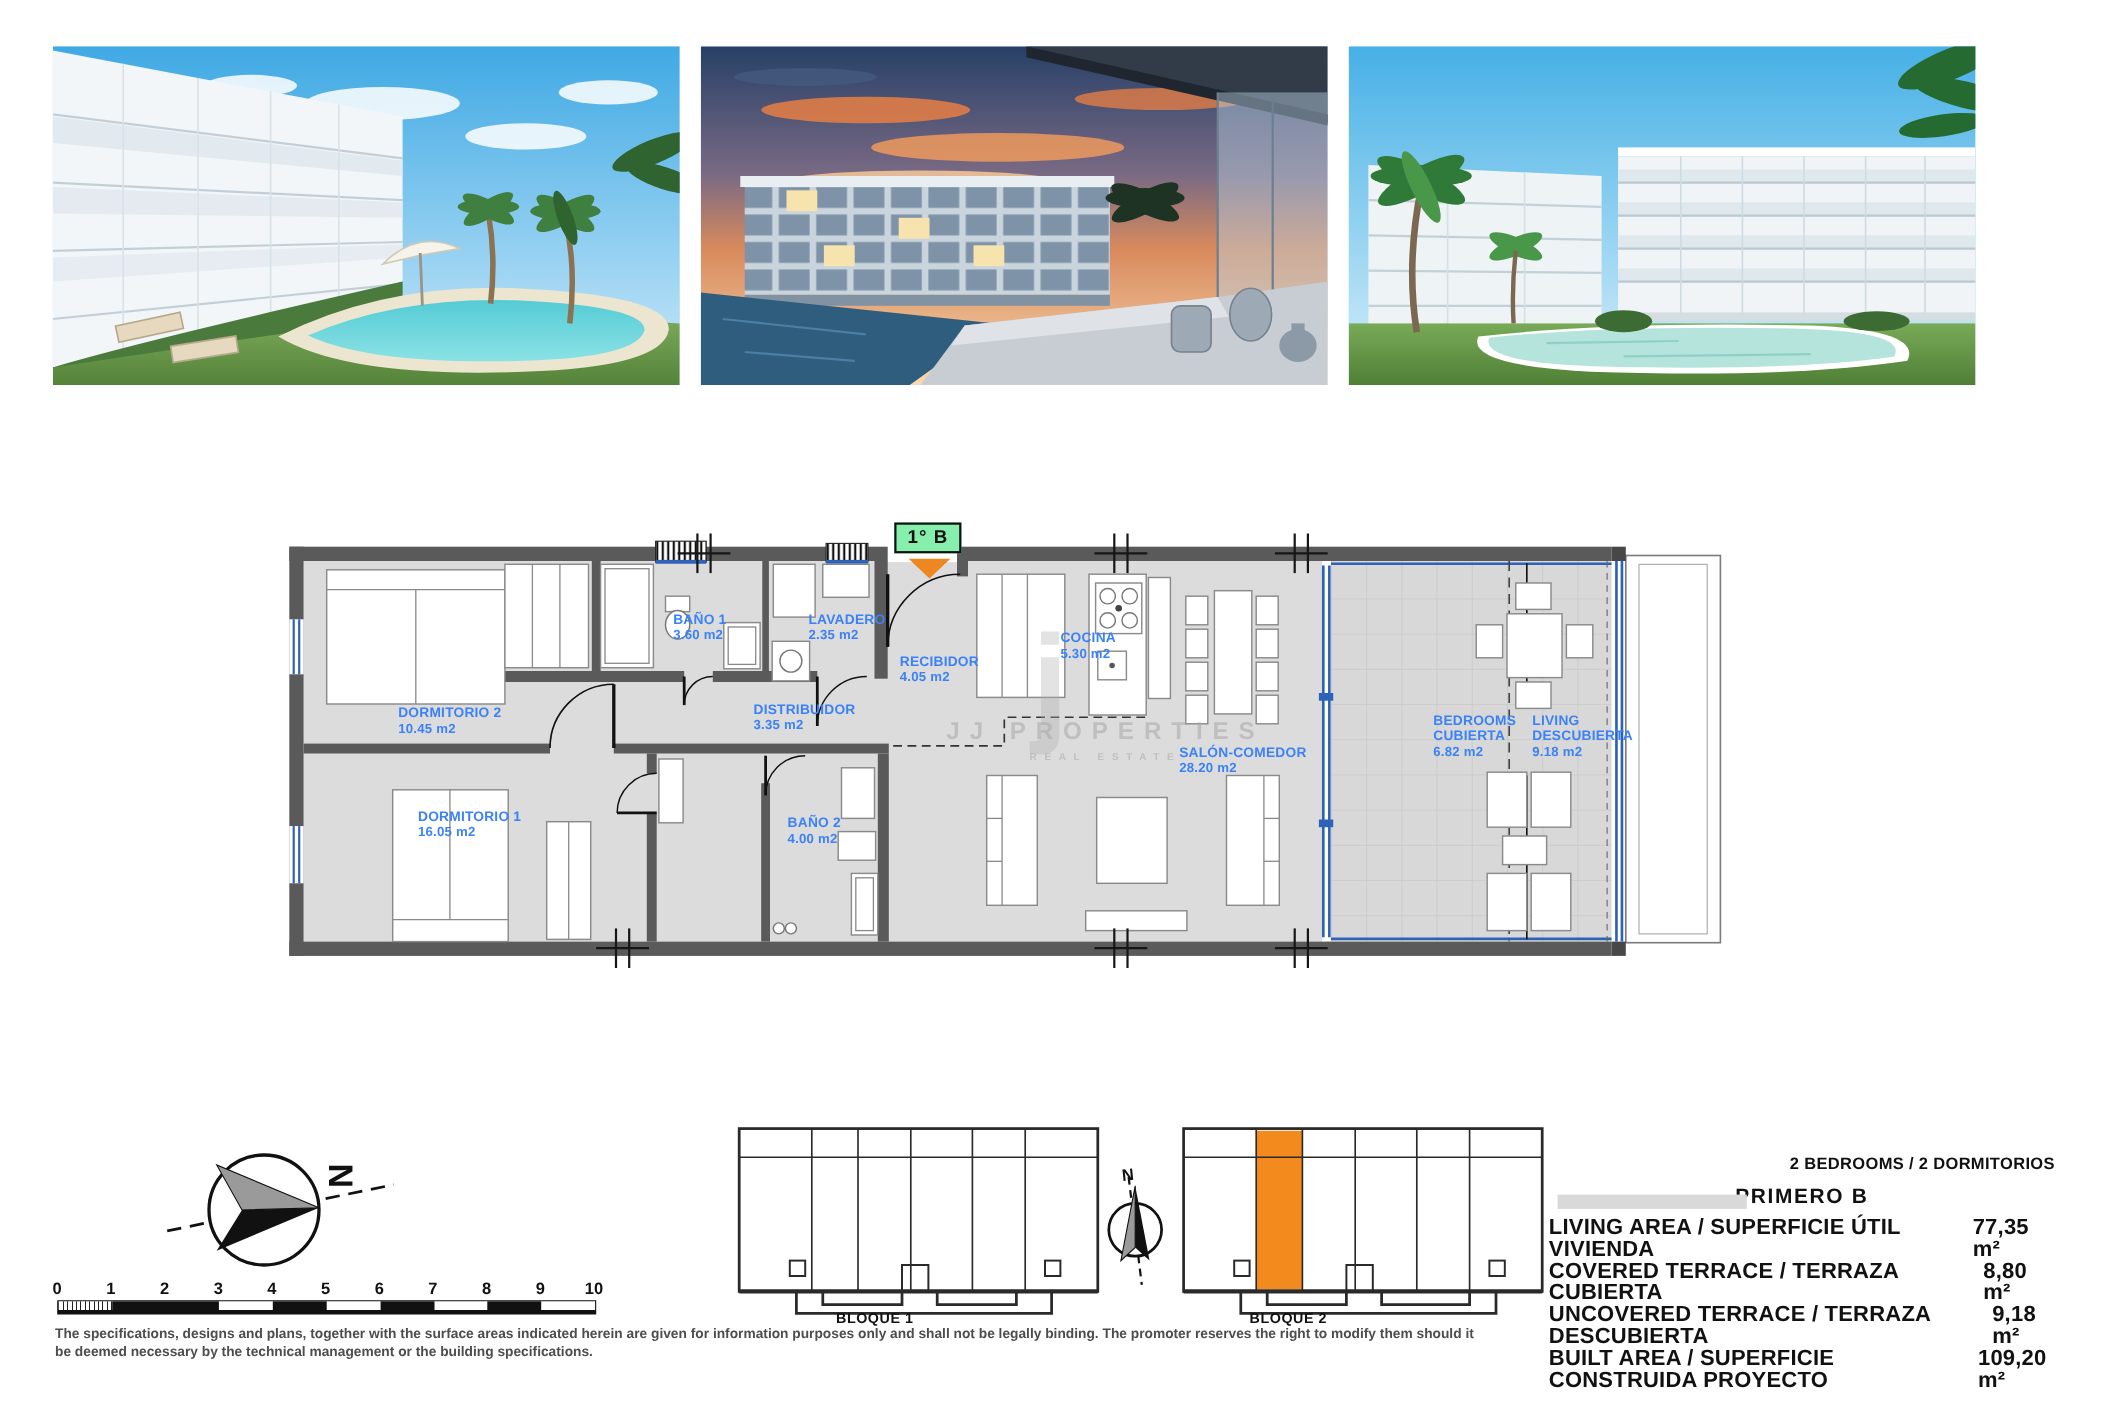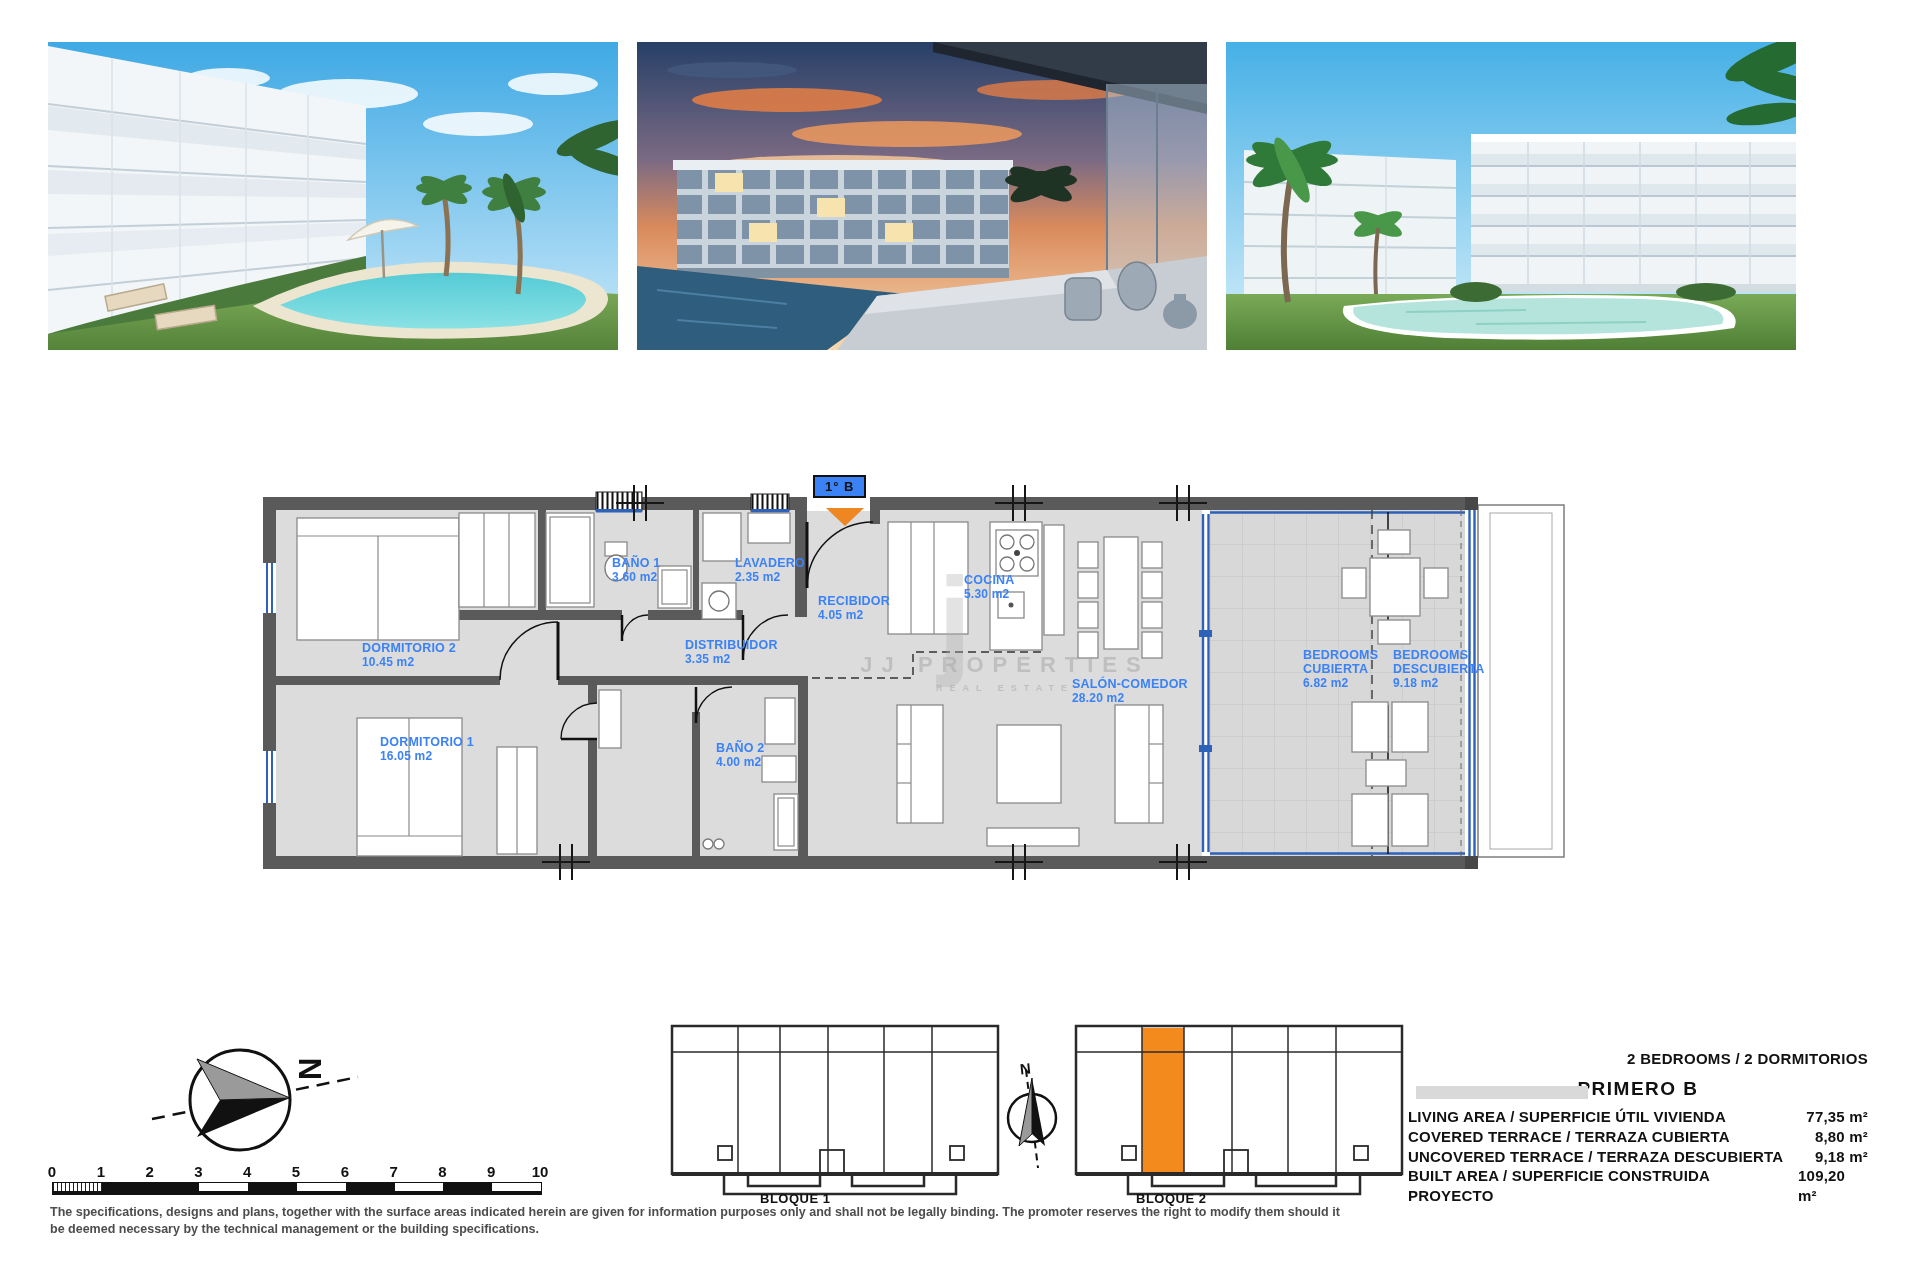--- a/index.html
+++ b/index.html
@@ -6,22 +6,22 @@
   #page{position:relative;width:1920px;height:1280px;background:#ffffff;
         font-family:"Liberation Sans",sans-serif;color:#111;overflow:hidden;margin:0 auto;}
   .abs{position:absolute;}
   .photo{position:absolute;top:42px;width:570px;height:308px;background:#cfe6f2;overflow:hidden;}
   
   .rlabel{position:absolute;font-size:12.5px;font-weight:bold;line-height:14px;color:#3b82f6;letter-spacing:.2px;white-space:nowrap;}
   .rlabel .nm{display:block;}
   .rlabel .ar{display:block;font-size:12px;}
   .rlabel.wrap{white-space:normal;}
   
-  #unit-badge{position:absolute;left:813px;top:475px;border:2.5px solid #111;background:#3b82f6;
-      font-size:13px;font-weight:bold;padding:2px 10px;letter-spacing:1px;}
+  #unit-badge{position:absolute;left:813px;top:475px;border:2.5px solid #111;background:#86efac;
+      font-size:17px;font-weight:bold;padding:2px 10px;letter-spacing:1px;}
   #entry-arrow{position:absolute;left:826px;top:508px;width:0;height:0;
       border-left:19px solid transparent;border-right:19px solid transparent;border-top:18px solid #ee8722;}
   
   .wm{position:absolute;color:rgba(165,165,165,.45);font-weight:bold;}
   #wm-j{left:938px;top:560px;font-size:120px;line-height:120px;color:rgba(175,175,175,.35);}
   #wm-brand{left:855px;top:652px;width:300px;text-align:center;font-size:22px;letter-spacing:9px;color:rgba(168,168,168,.55);}
   #wm-sub{left:855px;top:683px;width:300px;text-align:center;font-size:9px;letter-spacing:7px;color:rgba(168,168,168,.55);}
   
   #scalebar{position:absolute;left:48px;top:1163px;width:492px;height:34px;}
   #scalebar .num{position:absolute;top:0;font-size:15px;font-weight:bold;transform:translateX(-50%);}
@@ -32,21 +32,21 @@
   .seg.hat{background:repeating-linear-gradient(90deg,#222 0 1px,transparent 1px 4px);}
   
   #north-z{position:absolute;left:298px;top:1051px;font-size:31px;font-weight:bold;transform:rotate(90deg);}
   #site-n{position:absolute;left:1020px;top:1060px;font-size:15px;font-weight:bold;transform:rotate(-6deg);}
   .blabel{position:absolute;top:1191px;width:160px;font-size:13px;font-weight:bold;letter-spacing:.5px;}
   
   #summary{position:absolute;left:1408px;top:1050px;width:460px;}
   #sum-bedrooms{text-align:right;font-size:15px;font-weight:bold;letter-spacing:.3px;}
   #sum-unit{text-align:center;font-size:19px;font-weight:bold;letter-spacing:1.5px;margin-top:11px;}
   #sum-strip{position:absolute;left:8px;top:36px;width:172px;height:13px;background:#d9d9d9;}
-  .srow{display:flex;justify-content:space-between;font-size:15px;font-weight:bold;line-height:19.8px;letter-spacing:.2px;}
+  .srow{display:flex;justify-content:flex-end;font-size:20px;font-weight:bold;line-height:19.8px;letter-spacing:.2px;}
   #sum-rows{margin-top:7px;}
   
   #disclaimer{position:absolute;left:50px;top:1204px;width:1295px;font-size:12.5px;font-weight:bold;
       line-height:17.2px;color:#4d4d4d;}
   #disclaimer p{margin:0;}
   svg{display:block;}
 </style>
 </head>
 <body>
 
@@ -496,21 +496,21 @@
     </div>
   <div class="rlabel" style="left:1072px;top:677px;">
     <span class="nm">SALÓN-COMEDOR</span>
       <span class="ar">28.20 m2</span>
     </div>
   <div class="rlabel wrap" style="left:1303px;top:648px;width:74px;">
     <span class="nm">BEDROOMS CUBIERTA</span>
       <span class="ar">6.82 m2</span>
     </div>
   <div class="rlabel wrap" style="left:1393px;top:648px;width:96px;">
-    <span class="nm">BEDROOMS DESCUBIERTA</span>
+    <span class="nm">LIVING DESCUBIERTA</span>
       <span class="ar">9.18 m2</span>
     </div>
 
   <svg class="abs" style="left:140px;top:1025px;" width="230" height="150" viewBox="0 0 230 150">
     <line x1="12" y1="94" x2="218" y2="52" stroke="#111" stroke-width="2.5" stroke-dasharray="13 8"></line>
     <circle cx="100" cy="75" r="50" fill="#ffffff" stroke="#111" stroke-width="3"></circle>
     <polygon points="150,73 57,34 80,75" fill="#9a9a9a" stroke="#111" stroke-width="1"></polygon>
     <polygon points="150,73 80,75 57,112" fill="#111111"></polygon>
   </svg>
   <div id="north-z">N</div>

